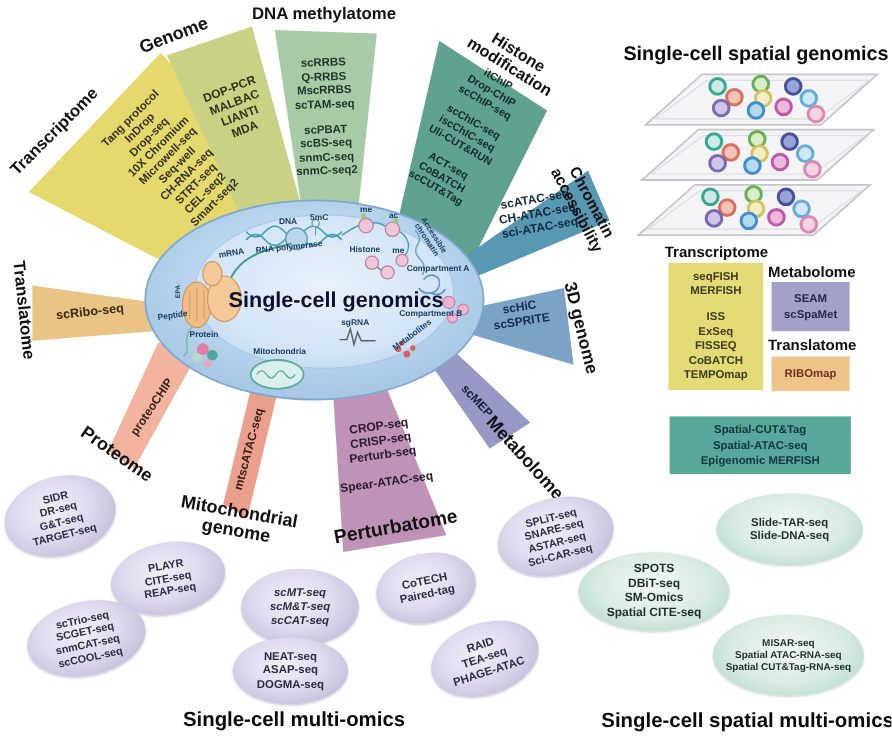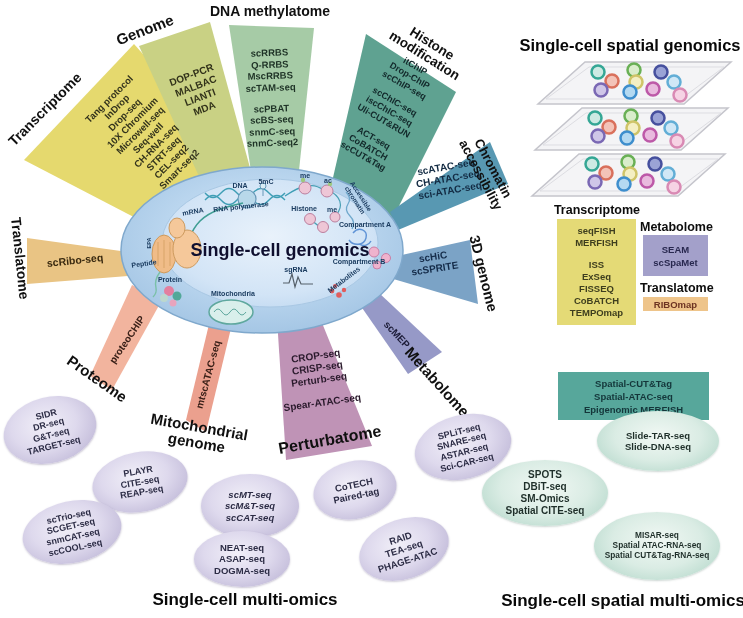--- a/index.html
+++ b/index.html
@@ -56,22 +56,22 @@
   
   .ph{position:absolute;font-weight:bold;color:#0d0d0d;text-align:center;font-size:12.5px;}
   .ph-tra{left:549px;top:203px;width:96px;}
   .ph-met{left:640px;top:220px;width:70px;}
   .ph-trl{left:640px;top:281px;width:72px;}
   .ph-epi{left:596px;top:333px;width:80px;margin-top:40px;}
   .box{position:absolute;display:flex;flex-direction:column;align-items:center;justify-content:center;
        font-weight:bold;text-align:center;}
   .bx-tra{left:557px;top:219px;width:79px;height:106px;background:#e4da76;color:#3e3e1e;font-size:9.5px;line-height:12px;}
   .bx-met{left:643px;top:235px;width:65px;height:41px;background:#a3a0ca;color:#28284f;font-size:9.5px;line-height:13px;}
-  .bx-trl{left:643px;top:297px;width:65px;height:14px;background:#eec48a;color:#6d3322;font-size:9.5px;}
-  .bx-epi{left:558px;top:347px;width:151px;height:48px;background:#57a79b;color:#14363a;font-size:9.5px;line-height:13px;margin-top:25px;}
+  .bx-trl{left:643px;top:297px;width:65px;height:29px;background:#eec48a;color:#6d3322;font-size:9.5px;}
+  .bx-epi{left:558px;top:347px;width:151px;height:48px;background:#57a79b;color:#14363a;font-size:9.5px;line-height:13px;}
   
   .sect{position:absolute;font-weight:bold;color:#080808;text-align:center;}
   .t-spg{left:500px;top:36px;width:260px;font-size:16.5px;}
   .t-mo{left:115px;top:590px;width:260px;font-size:17px;text-align:center;}
   .t-smo{left:478px;top:591px;width:290px;font-size:17px;}
   
   .cl{position:absolute;font-weight:bold;color:#1b3c60;text-align:center;font-size:7px;line-height:1.1;}
   #cellTitle{position:absolute;left:158px;top:240px;width:220px;font-size:18px;font-weight:bold;
              color:#0e0e2e;text-align:center;padding-left:12px;}
 </style>

